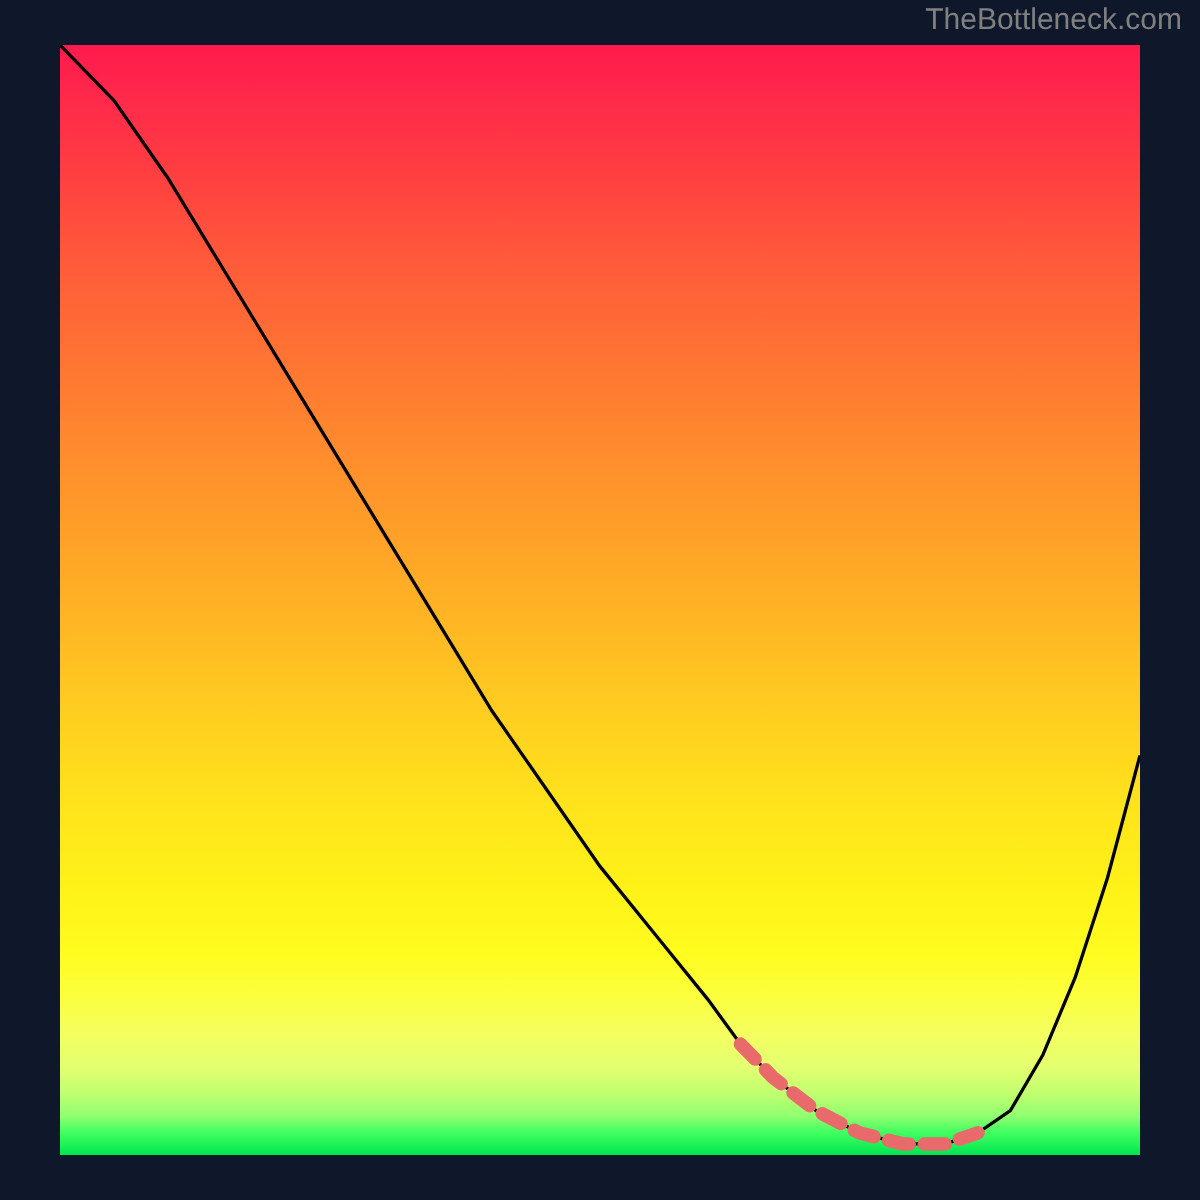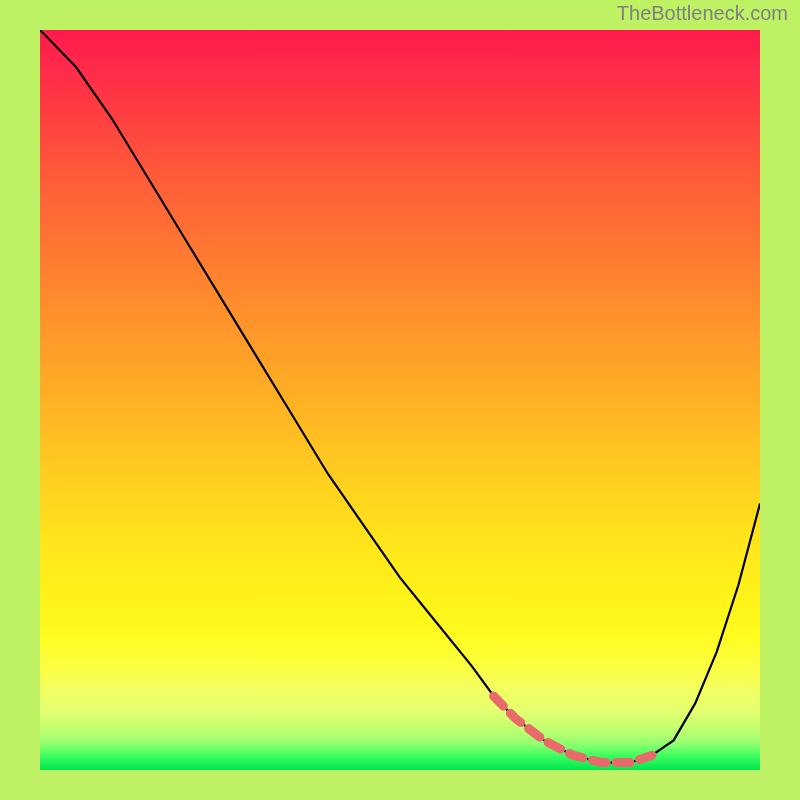--- a/index.html
+++ b/index.html
@@ -1,17 +1,17 @@
 <!DOCTYPE html>
 <html><head>
 <meta charset="utf-8">
 <style>
   * { margin: 0; padding: 0; box-sizing: border-box; }
   html, body { width: 800px; height: 800px; background: #000; font-family: Arial, sans-serif; }
-  .container { width: 800px; height: 800px; position: relative; background: #bef264; }
+  .container { width: 800px; height: 800px; position: relative; background: #0f172a; }
   .attribution {
     position: absolute;
     top: 2px;
     right: 12px;
     color: #808080;
     font-size: 20px;
     font-weight: 500;
   }
   .plot-area {
     position: absolute;

